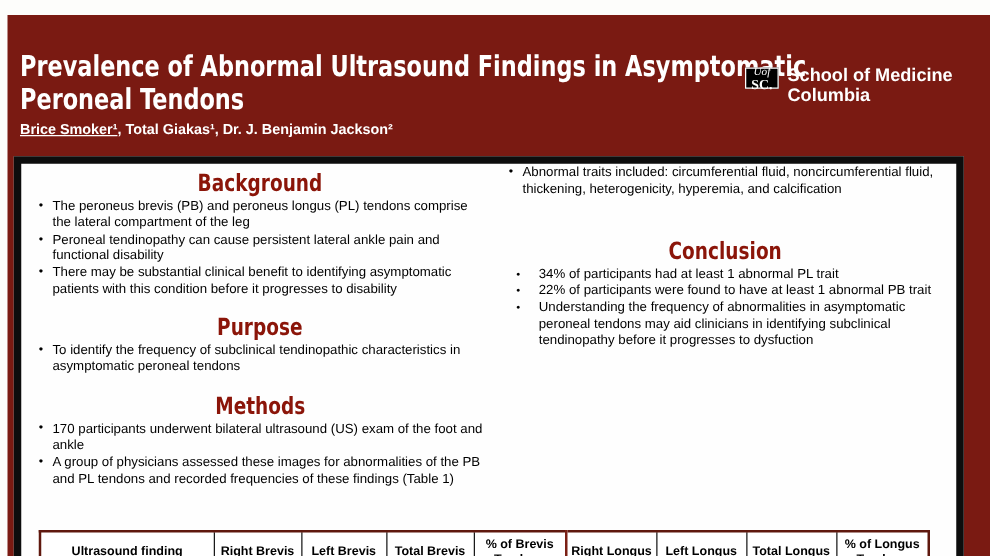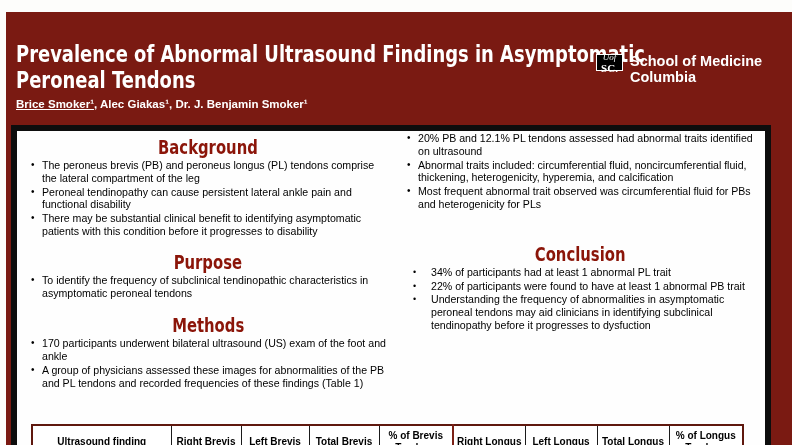--- a/index.html
+++ b/index.html
@@ -71,21 +71,21 @@
 <body>
 
 <div class="poster">
 
   <div class="poster-header">
     <h1>
       <span class="title-line">Prevalence of Abnormal Ultrasound Findings in Asymptomatic</span>
       <span class="title-line">Peroneal Tendons</span>
     </h1>
     <div class="authors">
-      <span class="author-underline">Brice Smoker¹</span><span>, Alec Giakas¹, Dr. J. Benjamin Smoker¹</span>
+      <span class="author-underline">Brice Smoker¹</span><span>, Total Giakas¹, Dr. J. Benjamin Jackson²</span>
     </div>
   </div>
 
   <div class="logo">
     <div class="logo-mark">
       <span class="uof">Uof</span>
       <span class="sc">SC.</span>
     </div>
     <div class="logo-text">
       <div>School of Medicine</div>
@@ -117,23 +117,21 @@
           <span>Methods</span>
         </div>
         <ul class="bul">
           <li>170 participants underwent bilateral ultrasound (US) exam of the foot and ankle</li>
           <li><span>A group of physicians assessed these images for abnormalities of the PB and PL tendons and recorded frequencies of these findings </span><span class="bold">(Table 1)</span></li>
         </ul>
       </div>
 
       <div class="col col-right">
         <ul class="bul">
-          <li>20% PB and 12.1% PL tendons assessed had abnormal traits identified on ultrasound</li>
           <li>Abnormal traits included: circumferential fluid, noncircumferential fluid, thickening, heterogenicity, hyperemia, and calcification</li>
-          <li>Most frequent abnormal trait observed was circumferential fluid for PBs and heterogenicity for PLs</li>
         </ul>
 
         <div class="sec-heading mt33">
           <span>Conclusion</span>
         </div>
         <ul class="bul wide-indent">
           <li>34% of participants had at least 1 abnormal PL trait</li>
           <li>22% of participants were found to have at least 1 abnormal PB trait</li>
           <li>Understanding the frequency of abnormalities in asymptomatic peroneal tendons may aid clinicians in identifying subclinical tendinopathy before it progresses to dysfuction</li>
         </ul>

